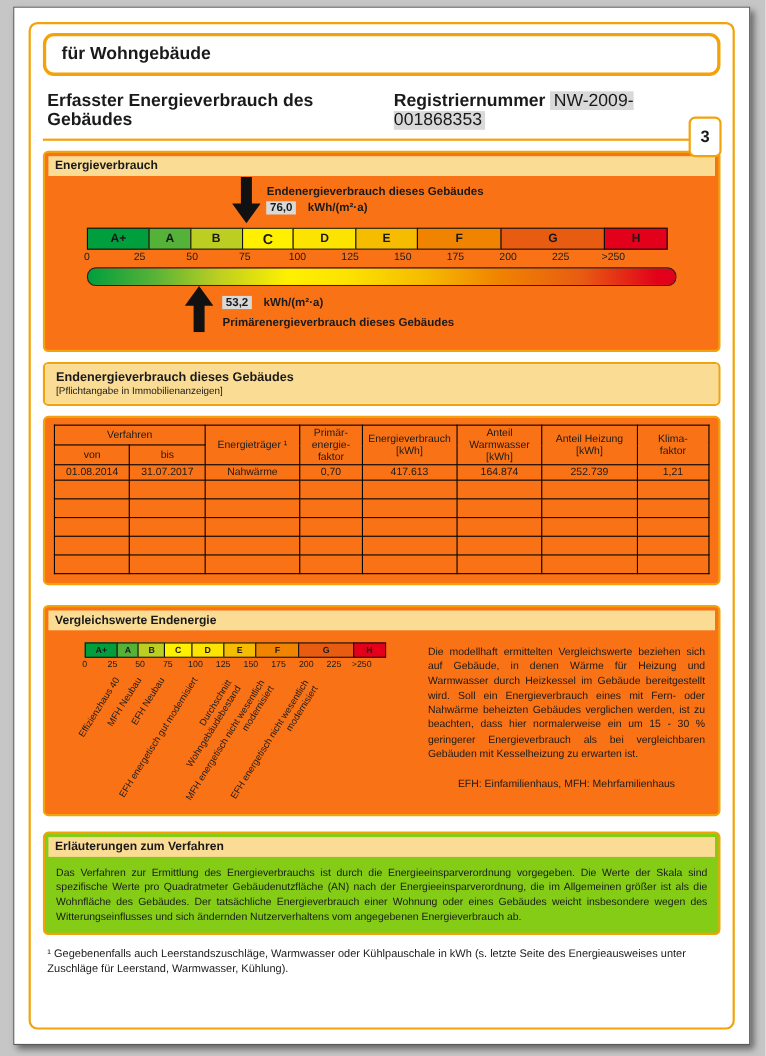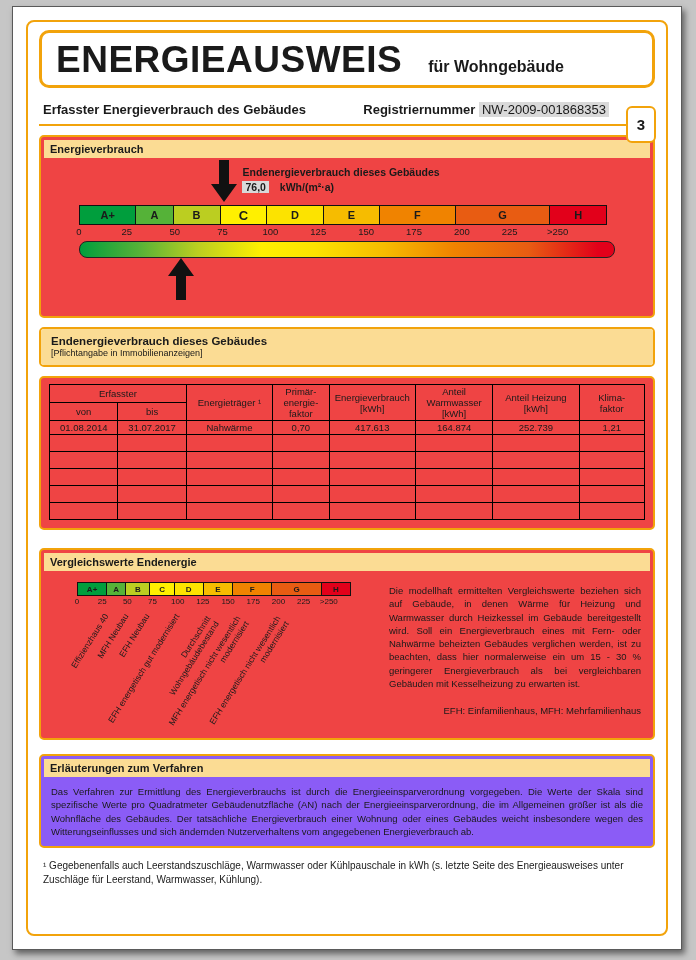--- a/index.html
+++ b/index.html
@@ -7,26 +7,26 @@
   .page{position:absolute;left:12px;top:6px;width:670px;height:944px;background:#fff;border:1px solid #5a5a5a;box-shadow:3px 4px 6px rgba(0,0,0,.5);padding:13px;box-sizing:border-box}
   .outer{height:100%;border:2px solid #F2A30B;border-radius:8px;padding:8px 11px;position:relative;overflow:hidden;box-sizing:border-box}
 
   .title-box{border:3px solid #F2A30B;border-radius:10px;padding:8px 14px 7px;margin-bottom:6px}
   .title-line{display:flex;align-items:baseline;gap:26px}
   .cert-title{font-size:37px;font-weight:bold;letter-spacing:.5px;line-height:1}
   .cert-sub{font-size:16px;font-weight:bold}
   .law-line{font-size:10.5px;margin-top:4px;color:#222}
   .hl{background:#D9D9D9;padding:0 3px}
 
-  .header-row{display:flex;justify-content:space-between;align-items:center;padding:8px 4px 7px;font-size:13px;margin-right:42px}
+  .header-row{display:flex;justify-content:space-between;align-items:center;padding:8px 4px 7px;font-size:16px;}
   .bold{font-weight:bold}
   .pagenum{position:absolute;right:10px;top:84px;width:26px;height:33px;border:2px solid #F2A30B;border-radius:6px;display:flex;align-items:center;justify-content:center;font-weight:bold;font-size:15px;background:#fff}
   .divider{border:0;border-top:2px solid #F2A30B;margin:0 0 9px}
 
-  .section{border:2px solid #F2A30B;border-radius:5px;margin-bottom:9px;background:#ef4444;overflow:hidden}
+  .section{border:2px solid #F2A30B;border-radius:5px;margin-bottom:9px;background:#f97316;overflow:hidden}
   .sec-title{background:#FBDC94;margin:3px;padding:3px 6px;font-size:11px;font-weight:bold}
 
   .scale{position:relative;padding:2px 38px 8px}
   .annot-top{position:relative;height:42px}
   .arrow-down{position:absolute;left:27.1%;bottom:-1px;transform:translateX(-50%)}
   .annot-top-text{position:absolute;left:30.5%;top:3px;font-size:10.5px;font-weight:bold}
   .annot-top-text .val{margin-top:3px}
   .unit{margin-left:8px}
   .class-row{display:flex;height:20px}
   .ec{border:1px solid #111;margin-left:-1px;display:flex;align-items:center;justify-content:center;font-size:11px;font-weight:bold;box-sizing:border-box}
@@ -52,36 +52,35 @@
   tr.empty td{height:14px}
 
   .cmp{display:flex;padding:8px 10px 2px}
   .cmp-left{width:330px;position:relative;padding-left:26px;box-sizing:border-box}
   .mini-bar{display:flex;height:14px;width:282px}
   .mini-bar .ec{font-size:8px}
   .mini-ticks{position:relative;width:282px;height:11px;font-size:8px;margin-top:1px}
   .bench-area{position:relative;width:282px;height:128px}
   .bench{position:absolute;top:2px;width:130px;text-align:right;font-size:8.5px;line-height:1.15;transform:rotate(-58deg);transform-origin:100% 50%}
   .cmp-right{flex:1;font-size:9.5px;text-align:justify;line-height:1.4;padding:2px 2px 0 8px}
-  .cmp-abbrev{margin-top:14px;text-align:right}
-
-  .section.expl-sec{background:#8b5cf6}
+  .cmp-abbrev{margin-top:14px;text-align:center}
+
+  .section.expl-sec{background:#84cc16}
   .expl{padding:5px 10px 8px;font-size:9.5px;text-align:justify;line-height:1.4}
 
   .footnote{font-size:10px;line-height:1.35;padding:2px 4px 0}
 </style>
 </head>
 <body>
 
 <div class="page">
   <div class="outer">
 
     <div class="title-box">
       <div class="title-line">
-        <span class="cert-title">ENERGIEAUSWEIS</span>
         <span class="cert-sub">für Wohngebäude</span>
       </div>
     </div>
 
     <div class="header-row">
       <span class="bold">Erfasster Energieverbrauch des Gebäudes</span>
       <span>
         <span class="bold">Registriernummer</span>
         <span class="hl">NW-2009-001868353</span>
       </span>
@@ -135,20 +134,27 @@
         </div>
 
         <div class="gradbar"></div>
 
         <div class="annot-bottom">
           <span class="arrow-up">
             <svg width="26" height="42" viewBox="0 0 26 42">
                 <path d="M13 0l13 18h-8v24H8V18H0z" fill="#111"></path>
               </svg>
           </span>
+          <div class="annot-bottom-text">
+            <div>
+              <span class="hl">53,2</span>
+              <span class="unit">kWh/(m²·a)</span>
+            </div>
+            <div class="lbl2">Primärenergieverbrauch dieses Gebäudes</div>
+          </div>
         </div>
 
       </div>
     </div>
 
     <div class="section">
       <div class="endenergy">
         <div class="ee-left">
           <div class="ee-title">Endenergieverbrauch dieses Gebäudes</div>
           <div class="ee-note">[Pflichtangabe in Immobilienanzeigen]</div>
@@ -164,21 +170,21 @@
               <col style="width:11.5%">
               <col style="width:14.5%">
               <col style="width:9.5%">
             <col style="width:14.5%">
               <col style="width:13%">
               <col style="width:14.5%">
               <col style="width:11%">
           </colgroup>
           <tbody>
               <tr>
-            <th colspan="2">Erfasster</th>
+            <th colspan="2">Verfahren</th>
             <th rowspan="2">Energieträger ¹</th>
             <th rowspan="2">Primär-
 energie-
 faktor</th>
             <th rowspan="2">Energieverbrauch
 [kWh]</th>
             <th rowspan="2">Anteil
 Warmwasser
 [kWh]</th>
             <th rowspan="2">Anteil Heizung

